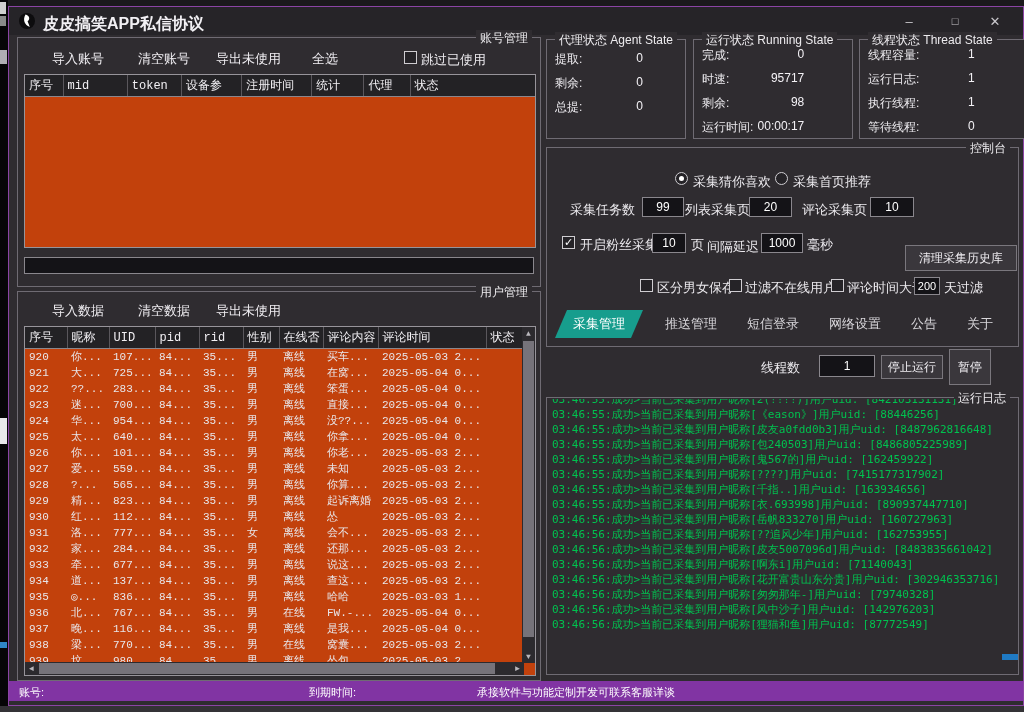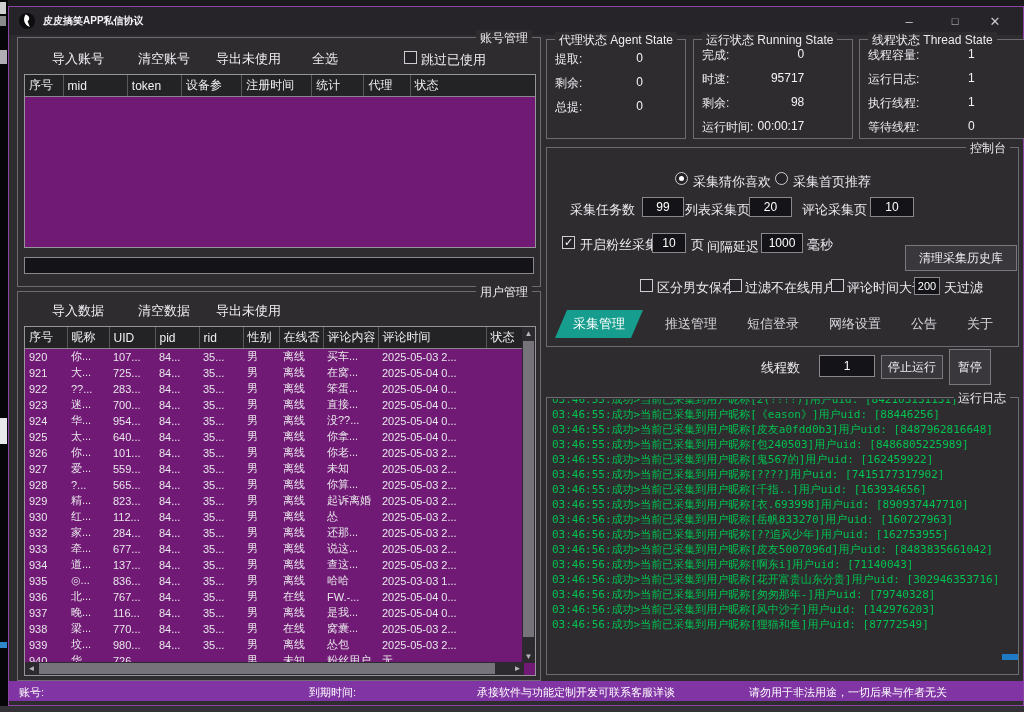--- a/index.html
+++ b/index.html
@@ -11,42 +11,42 @@
   .desktop{position:relative;width:1024px;height:712px;background:#0e0d0f;}
   .topstrip{position:absolute;left:0;top:0;width:1024px;height:6px;background:#1b191c;}
   .bottomstrip{position:absolute;left:0;top:706px;width:1024px;height:6px;background:#343236;}
   .leftstrip{position:absolute;left:0;top:0;width:8px;height:712px;background:#060507;}
   .art{position:absolute;}
   
   .window{position:absolute;left:8px;top:6px;width:1016px;height:700px;background:#2f2c30;
     border:1px solid #8b44a4;}
   .titlebar{position:absolute;left:0;top:0;width:100%;height:28px;background:#262428;}
   .appicon{position:absolute;left:10px;top:6px;width:16px;height:16px;}
-  .wtitle{position:absolute;left:34px;top:7px;font-size:10px;font-weight:bold;color:#f2f0f4;white-space:nowrap;}
+  .wtitle{position:absolute;left:34px;top:7px;font-size:16px;font-weight:bold;color:#f2f0f4;white-space:nowrap;}
   .wctl{position:absolute;top:0;height:28px;width:44px;display:flex;align-items:center;justify-content:center;
     color:#c9c7cc;font-size:13px;background:transparent;border:none;cursor:default;}
   .wctl.min{left:878px;} .wctl.max{left:924px;font-size:11px;} .wctl.close{left:963px;width:46px;}
   
   .group{position:absolute;border:1px solid #6f6b73;background:#2f2c30;}
   .glabel{position:absolute;top:-8px;font-size:12px;color:#edebee;background:#2f2c30;padding:0 4px;white-space:nowrap;}
   .glabel.r{right:8px;} .glabel.l{left:8px;}
   
   .flatbtn{position:absolute;background:transparent;border:none;color:#f0eef2;font-size:13px;white-space:nowrap;cursor:default;margin-left:16px;}
   .btn{position:absolute;background:#3a373c;border:1px solid #7a777d;color:#f0eef2;font-size:12px;
     display:flex;align-items:center;justify-content:center;white-space:nowrap;cursor:default;}
   .inp{position:absolute;background:#141317;border:1px solid #8a878d;color:#fff;font-size:12px;text-align:center;}
   .lbl{position:absolute;color:#eceaee;font-size:12px;white-space:nowrap;}
   
   .cb{position:absolute;width:13px;height:13px;border:1px solid #cfcdd1;background:#252327;color:#fff;
     font-size:11px;line-height:11px;text-align:center;cursor:default;}
   .cb.checked::after{content:"✓";}
   .radio{position:absolute;width:13px;height:13px;border:1px solid #d0ced2;border-radius:50%;background:#252327;cursor:default;}
   .radio.checked::after{content:"";position:absolute;left:3px;top:3px;width:5px;height:5px;border-radius:50%;background:#fff;}
   
-  .tblwrap{position:absolute;border:1px solid #97949a;background:#701a75;overflow:hidden;}
+  .tblwrap{position:absolute;border:1px solid #97949a;background:#c2410c;overflow:hidden;font-family:Liberation Mono, monospace;}
   table.tbl{border-collapse:collapse;table-layout:fixed;}
   table.tbl th{background:#232225;color:#f2f0f4;font-weight:normal;font-size:12px;text-align:left;
     padding:2px 4px;border-right:1px solid #5a575c;border-bottom:1px solid #8a878d;height:16px;
     white-space:nowrap;overflow:hidden;}
   table.tbl td{color:#e8e6ea;font-size:11px;padding:0 4px;height:16px;white-space:nowrap;overflow:hidden;}
   
   .vscroll{position:absolute;width:13px;background:#2c2a2e;}
   .hscroll{position:absolute;height:13px;background:#2c2a2e;}
   .sarrow{position:absolute;color:#b9b7bc;font-size:8px;width:13px;height:13px;display:flex;align-items:center;justify-content:center;cursor:default;}
   .thumb{position:absolute;background:#76737a;}
@@ -407,20 +407,32 @@
                 <td>112...</td>
                 <td>84...</td>
                 <td>35...</td>
                 <td>男</td>
                 <td>离线</td>
                 <td>怂</td>
                 <td>2025-05-03 2...</td>
                 <td></td>
               </tr>
               <tr>
+                <td>931</td>
+                <td>洛...</td>
+                <td>777...</td>
+                <td>84...</td>
+                <td>35...</td>
+                <td>女</td>
+                <td>离线</td>
+                <td>会不...</td>
+                <td>2025-05-03 2...</td>
+                <td></td>
+              </tr>
+              <tr>
                 <td>932</td>
                 <td>家...</td>
                 <td>284...</td>
                 <td>84...</td>
                 <td>35...</td>
                 <td>男</td>
                 <td>离线</td>
                 <td>还那...</td>
                 <td>2025-05-03 2...</td>
                 <td></td>
@@ -535,17 +547,16 @@
           <div class="thumb" style="left:14px;top:1px;height:11px;width:456px;"></div>
           <span class="sarrow" style="right:0;">►</span>
         </div>
       </div>
     </div>
 
     <div class="statusbar">
       <span style="left:10px;">账号:</span>
       <span style="left:300px;">到期时间:</span>
       <span style="left:468px;">承接软件与功能定制开发可联系客服详谈</span>
-      <span style="left:740px;">请勿用于非法用途，一切后果与作者无关</span>
     </div>
 
   </div>
 </div>
 
 </body></html>

